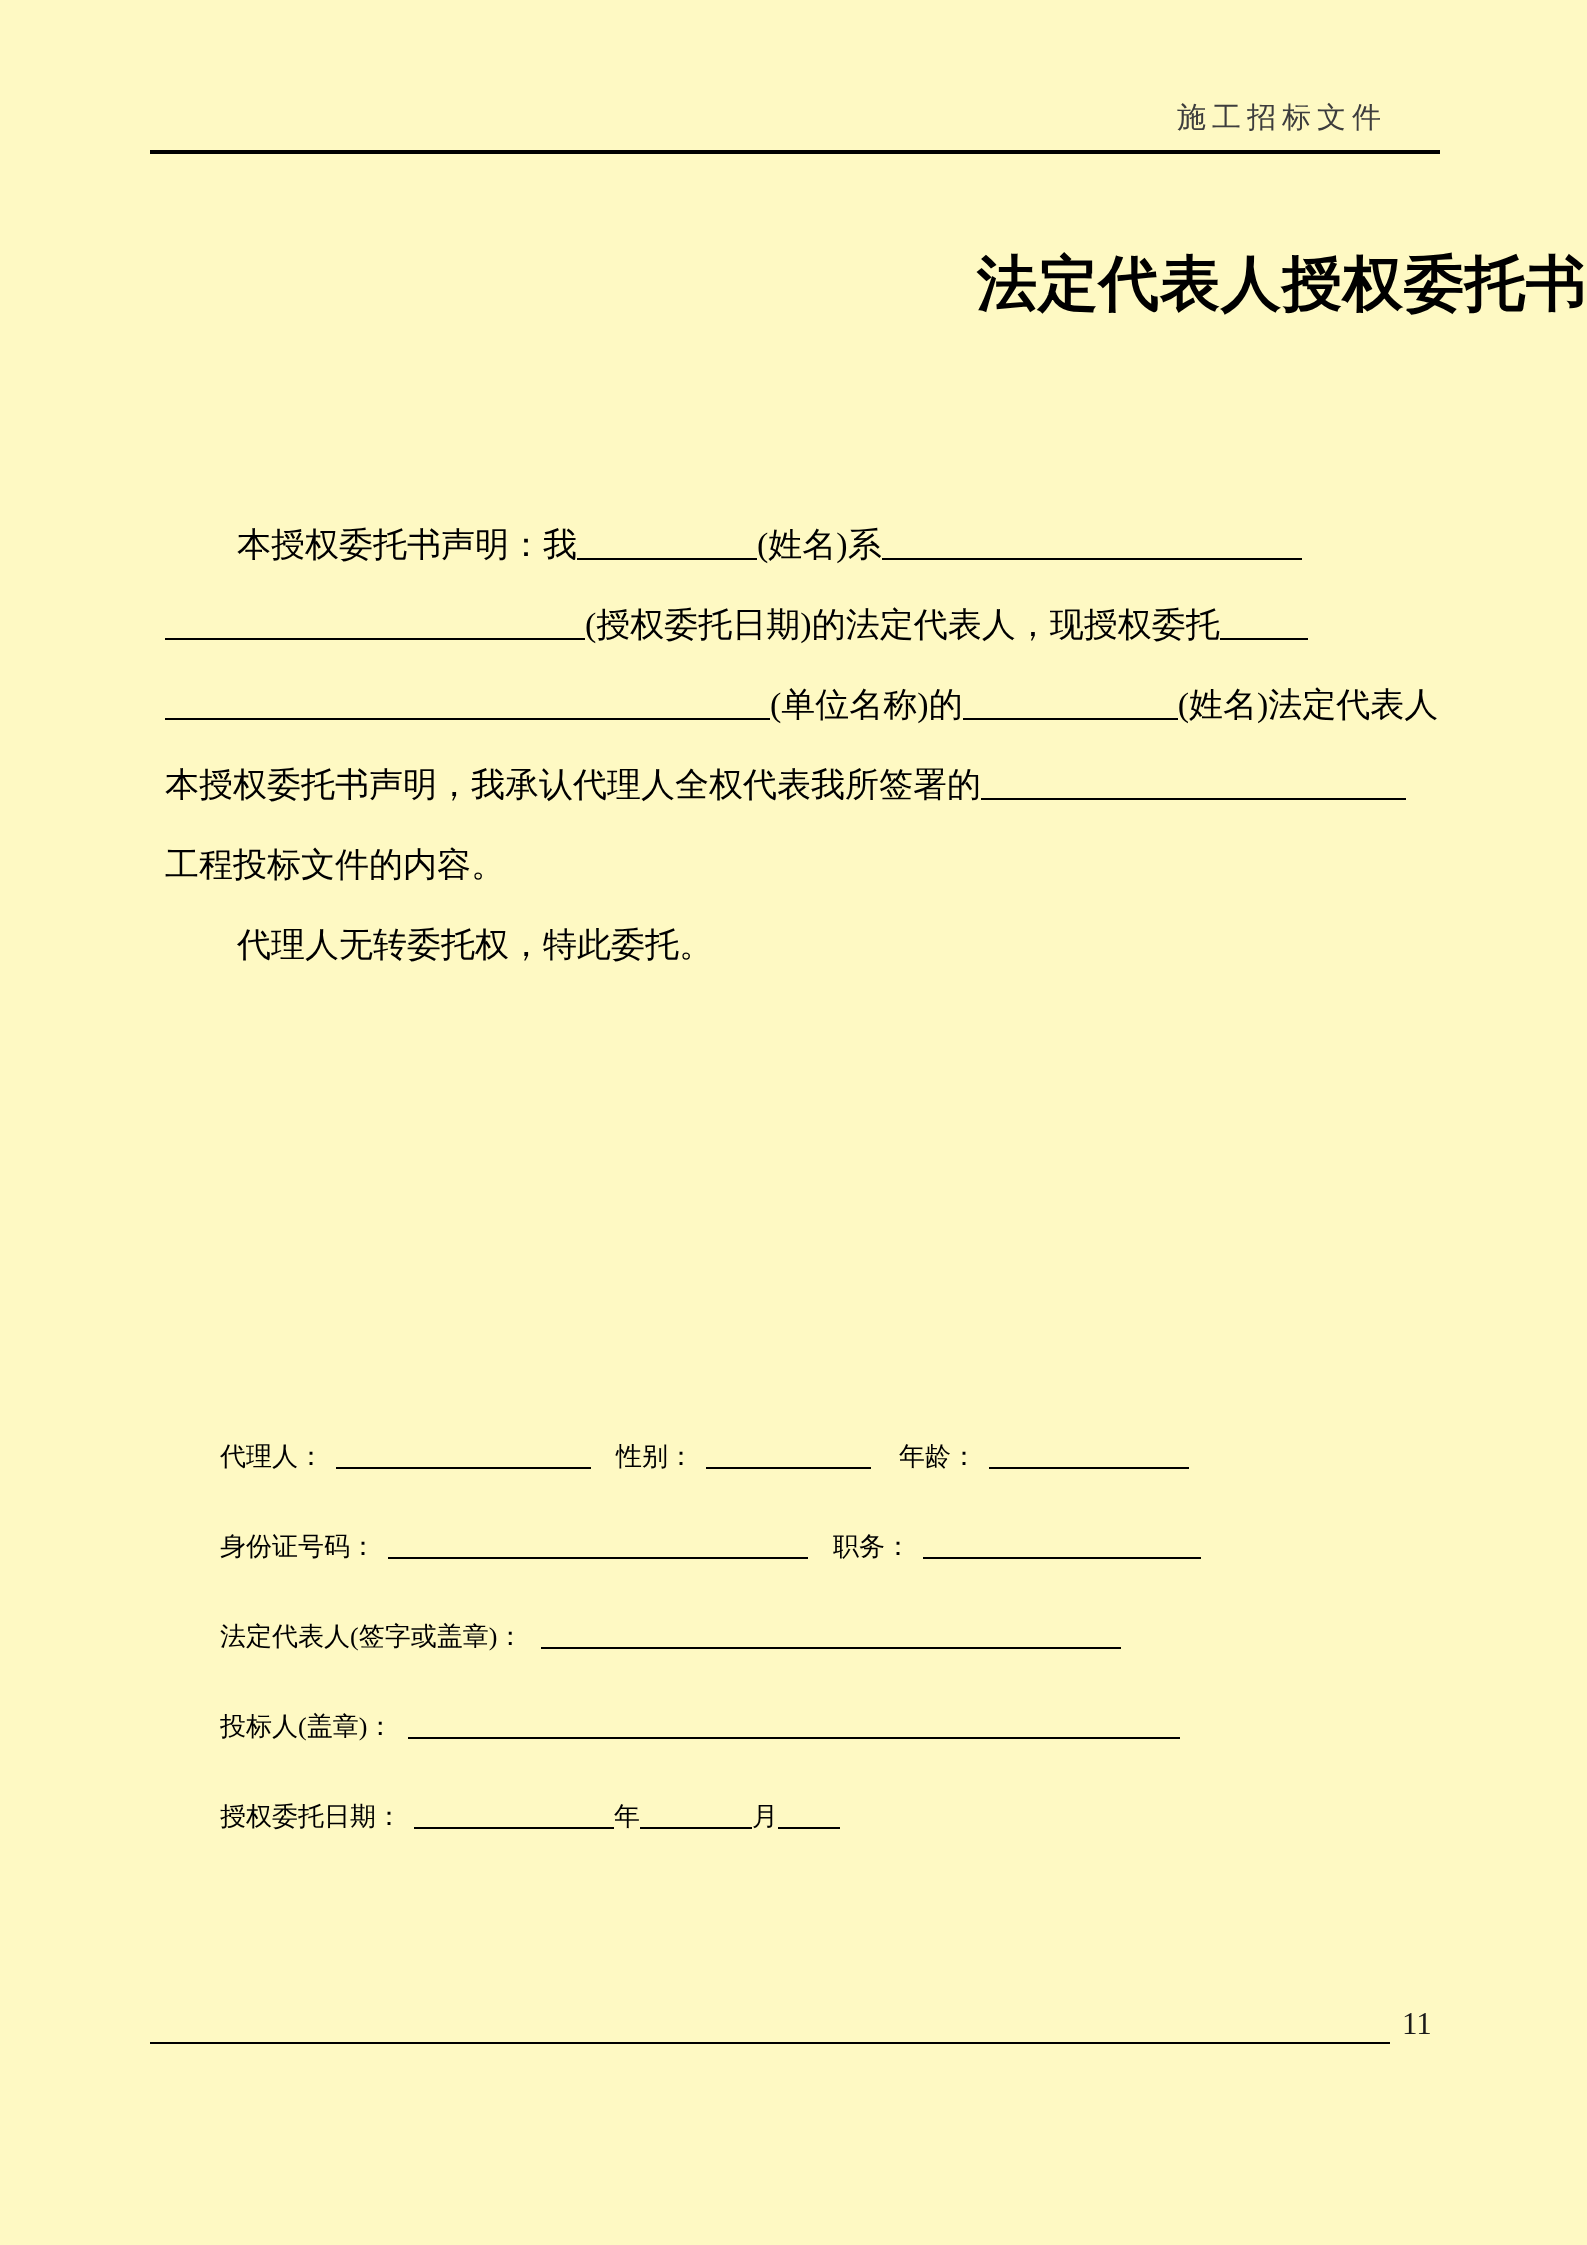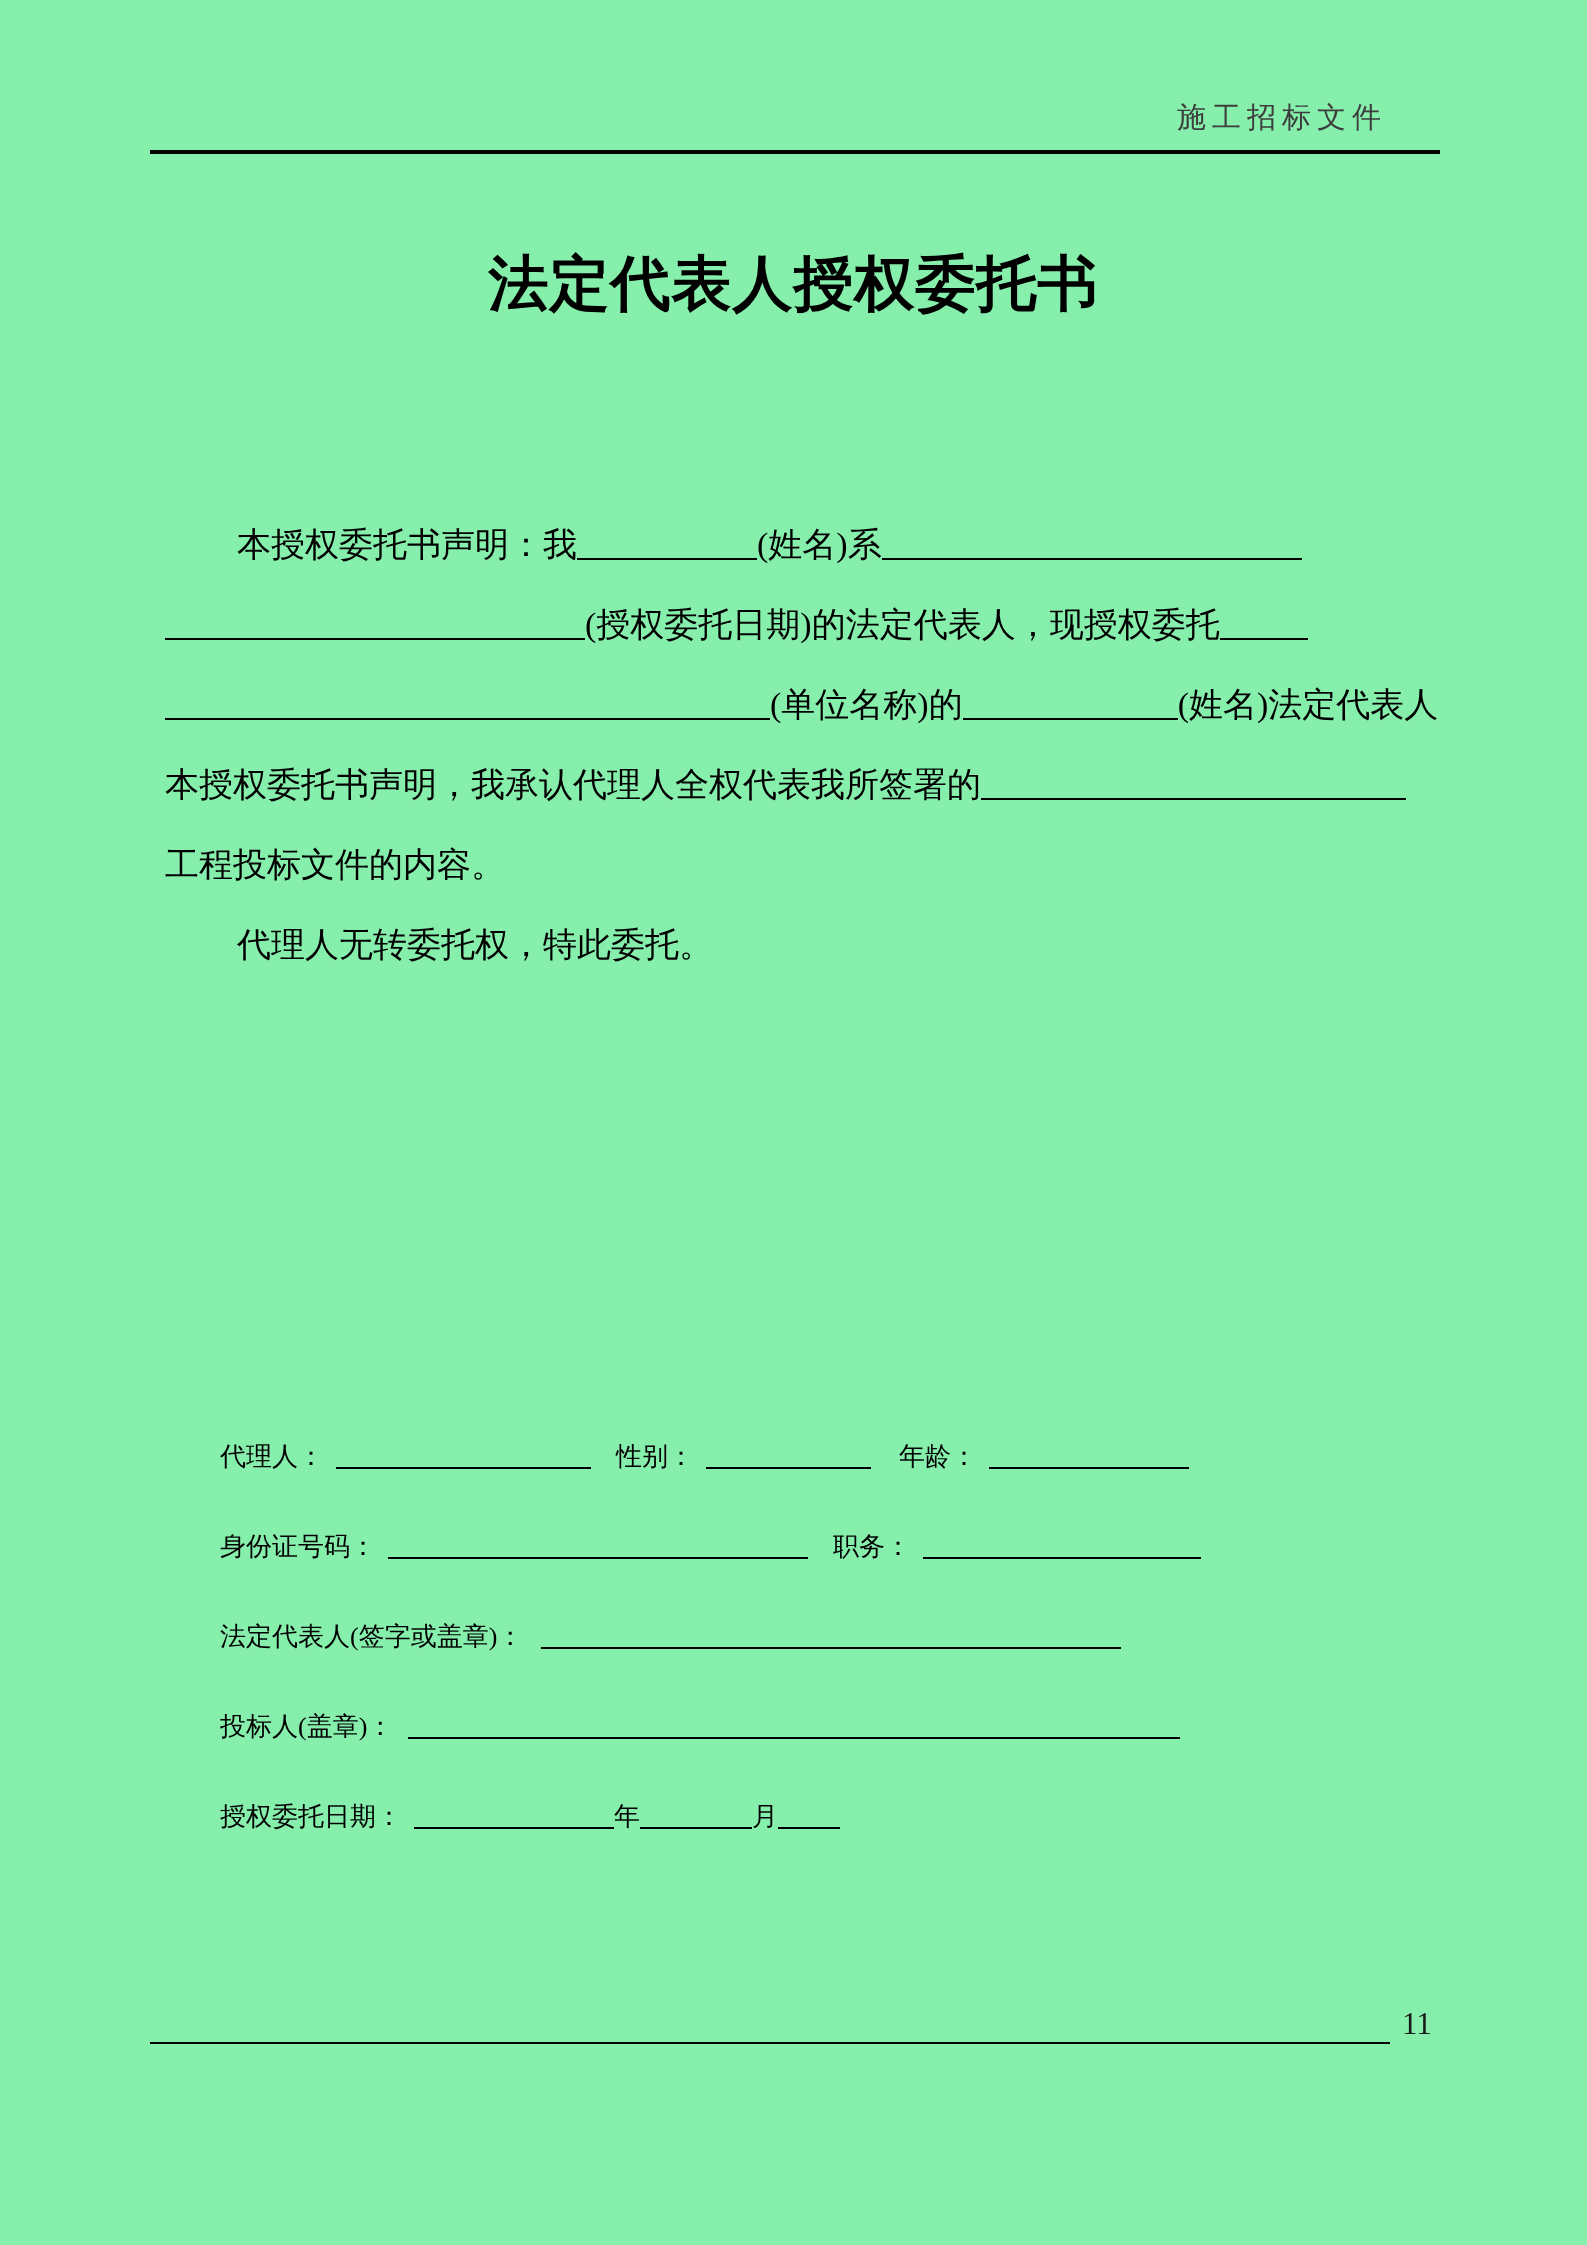--- a/index.html
+++ b/index.html
@@ -1,38 +1,38 @@
 <!DOCTYPE html>
 <html><head>
 <meta charset="utf-8">
 <style>
   * { margin:0; padding:0; box-sizing:border-box; }
   html,body { background:#ffffff; }
   .page {
     position:relative;
     width:1587px; height:2245px;
-    background:#86efac;
+    background:#fef9c3;
     color:#000;
     font-family:"Liberation Serif","DejaVu Serif",serif;
     overflow:hidden;
   }
   
   .header-text {
     position:absolute; top:98px; right:200px;
     font-size:29px; letter-spacing:6px; color:#3d3d3d;
     white-space:nowrap;
   }
   .header-rule {
     position:absolute; left:150px; top:150px;
     width:1290px; height:4px; background:#000;
   }
   
   .doc-title {
     position:absolute; top:244px; left:0; width:100%;
-    text-align:center; font-size:60px; font-weight:bold;
+    text-align:right; font-size:60px; font-weight:bold;
     letter-spacing:1px; line-height:80px; white-space:nowrap;
   }
   
   .body-lines {
     position:absolute; left:165px; top:505px; width:1300px;
     font-size:34px;
   }
   .body-lines .doc-line { line-height:80px; white-space:nowrap; }
   
   .field-lines {

